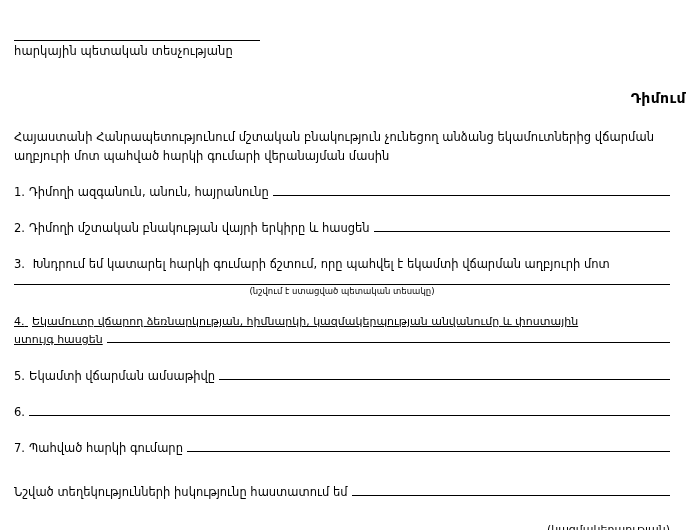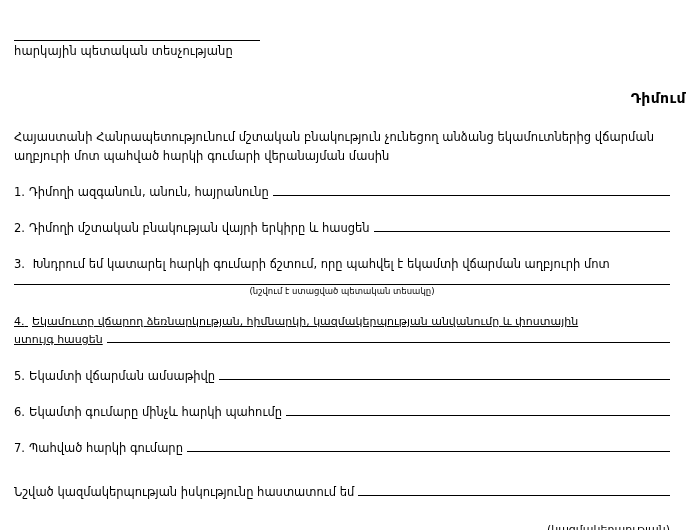--- a/index.html
+++ b/index.html
@@ -200,32 +200,31 @@
     </div>
 
     <div class="field-row">
       <span class="field-label">5.</span>
       <span class="field-label" style="margin-left:4px;">Եկամտի վճարման ամսաթիվը</span>
       <span class="fill-line"></span>
     </div>
 
     <div class="field-row">
       <span class="field-label">6.</span>
-      <span class="field-label" style="margin-left:4px;">Եկամտի գումարը մինչև հարկի պահումը</span>
       <span class="fill-line"></span>
     </div>
 
     <div class="field-row">
       <span class="field-label">7.</span>
       <span class="field-label" style="margin-left:4px;">Պահված հարկի գումարը</span>
       <span class="fill-line"></span>
     </div>
 
     <div class="confirm-row">
-      <span class="field-label">Նշված կազմակերպության իսկությունը հաստատում եմ</span>
+      <span class="field-label">Նշված տեղեկությունների իսկությունը հաստատում եմ</span>
       <span class="fill-line"></span>
     </div>
 
     <div class="date-row">
       <span class="sign-caption">(կազմակերպության)</span>
     </div>
 
   </div>
 </div>
 

